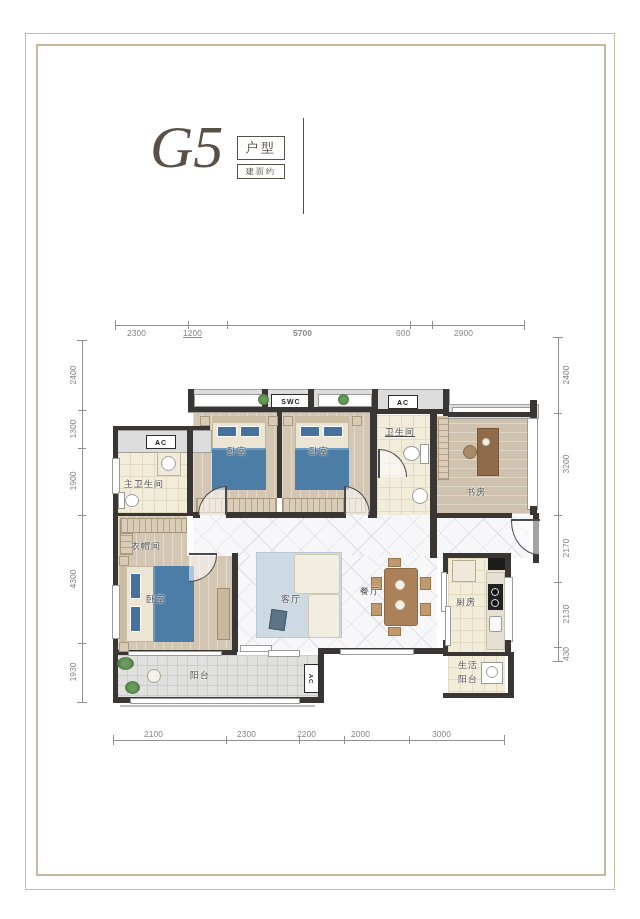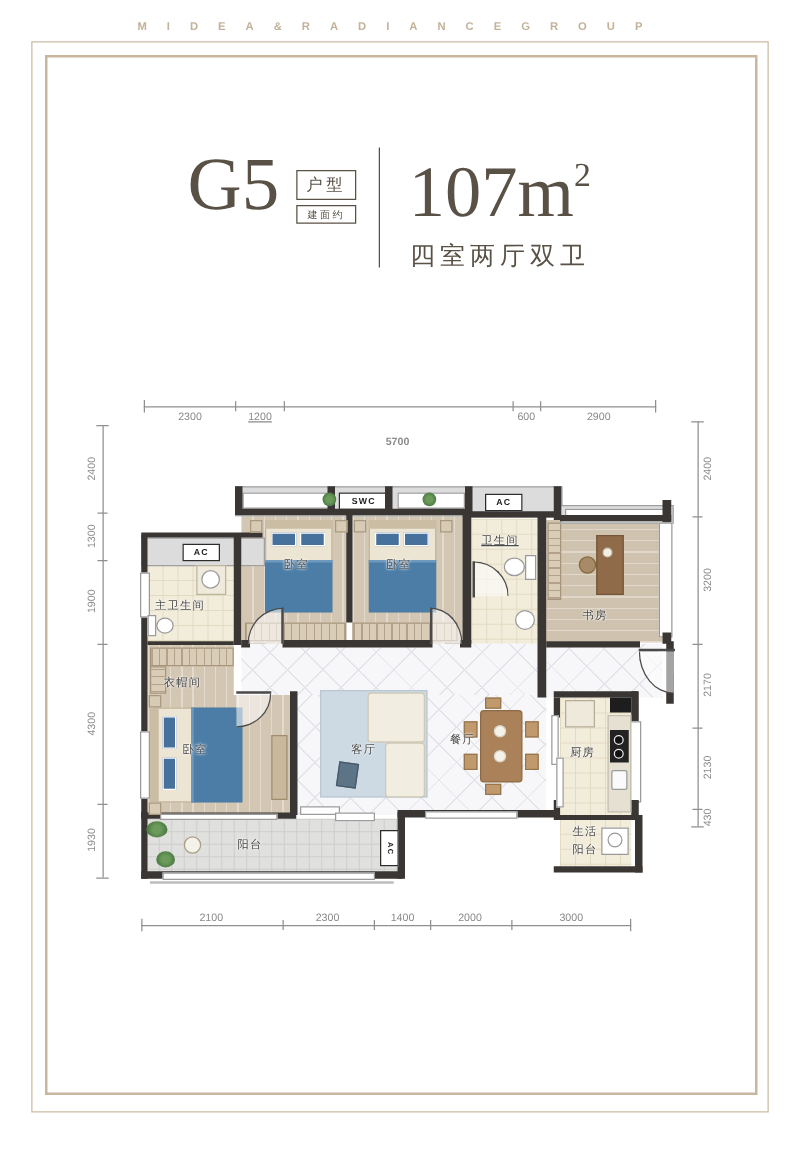--- a/index.html
+++ b/index.html
@@ -9,21 +9,21 @@
   
   .frame-outer{position:absolute;left:25px;top:33px;width:588px;height:855px;border:1px solid #cdbba3;}
   .frame-inner{position:absolute;left:36px;top:44px;width:566px;height:828px;border:2px solid #c9b69e;}
   .brand{position:absolute;left:0;top:16px;width:640px;text-align:center;font-size:9px;
          letter-spacing:16px;color:#c3b29a;font-weight:bold;}
   
   .t-serif{font-family:"Liberation Serif",serif;color:#5a5146;}
   .tagbox{position:absolute;border:1px solid #5a5146;color:#5a5146;text-align:center;}
   
   .dim{position:absolute;background:#909090;}
-  .dimlab{position:absolute;font-size:8.5px;color:#8a8a8a;width:50px;text-align:center;}
+  .dimlab{position:absolute;font-size:8.5px;color:#8a8a8a;width:50px;text-align:left;}
   .dimlab-v{position:absolute;font-size:8.5px;color:#8a8a8a;width:40px;height:10px;line-height:10px;
             text-align:center;transform:rotate(-90deg);}
   
   .wall{position:absolute;background:#3a3633;}
   .ledge{position:absolute;background:#dcdcdc;border:1px solid #a0a0a0;}
   .winband{position:absolute;background:#fff;border:1px solid #9b9b9b;}
   .badge{position:absolute;background:#fff;border:1px solid #2c2c2c;color:#1d1d1d;
          font-size:7px;font-weight:bold;letter-spacing:1px;display:flex;align-items:center;justify-content:center;}
   .wood-v{position:absolute;background:#d3c6b3;background-image:repeating-linear-gradient(90deg,rgba(255,255,255,.35) 0 1px,transparent 1px 9px);}
   .wood-h{position:absolute;background:#cfc2ae;background-image:repeating-linear-gradient(0deg,rgba(255,255,255,.35) 0 1px,transparent 1px 9px);}
@@ -35,57 +35,52 @@
   .rlabel{position:absolute;font-size:9px;color:#4a4a4a;letter-spacing:1px;white-space:nowrap;
           text-shadow:0 0 2px #fff,0 0 2px #fff;}
   .furn{position:absolute;box-sizing:border-box;}
   .arc{position:absolute;box-sizing:border-box;background:rgba(255,255,255,.55);}
 </style>
 </head>
 <body>
 
 <div class="page">
 
-  <div class="brand">MIDEA&amp;RADIANCEGROUP</div>
 
   <div class="frame-outer"></div>
   <div class="frame-inner"></div>
 
-  <div class="abs t-serif" style="left:150px;top:116px;font-size:60px;line-height:62px;">G5</div>
+  <div class="abs t-serif" style="left:150px;top:116px;font-size:60px;line-height:62px;font-style:italic;">G5</div>
   <div class="tagbox" style="left:237px;top:136px;width:46px;height:22px;line-height:22px;font-size:13px;letter-spacing:3px;">户型</div>
   <div class="tagbox" style="left:237px;top:164px;width:46px;height:13px;line-height:13px;font-size:8px;letter-spacing:2px;">建面约</div>
   <div class="abs" style="left:303px;top:118px;width:1px;height:96px;background:#5a5146;"></div>
-  <div class="abs t-serif" style="left:327px;top:110px;font-size:58px;line-height:60px;">
-    <span>107m</span><span style="font-size:27px;vertical-align:24px;">2</span>
-  </div>
-  <div class="abs" style="left:328px;top:191px;font-size:20px;letter-spacing:4px;color:#5a5146;">四室两厅双卫</div>
 
   <div class="dim" style="left:115px;top:325px;width:410px;height:1px;"></div>
   <div class="dim" style="left:115px;top:320px;width:1px;height:10px;"></div>
   <div class="dim" style="left:188px;top:321px;width:1px;height:8px;"></div>
   <div class="dim" style="left:227px;top:321px;width:1px;height:8px;"></div>
   <div class="dim" style="left:410px;top:321px;width:1px;height:8px;"></div>
   <div class="dim" style="left:432px;top:321px;width:1px;height:8px;"></div>
   <div class="dim" style="left:524px;top:320px;width:1px;height:10px;"></div>
   <div class="dimlab" style="left:127px;top:328px;">2300</div>
   <div class="dimlab" style="left:183px;top:328px;text-decoration:underline;">1200</div>
-  <div class="dimlab" style="left:293px;top:348px;font-weight:bold;">5700</div>
+  <div class="dimlab" style="left:293px;top:328px;font-weight:bold;">5700</div>
   <div class="dimlab" style="left:396px;top:328px;">600</div>
   <div class="dimlab" style="left:454px;top:328px;">2900</div>
 
   <div class="dim" style="left:113px;top:740px;width:392px;height:1px;"></div>
   <div class="dim" style="left:113px;top:735px;width:1px;height:10px;"></div>
   <div class="dim" style="left:226px;top:736px;width:1px;height:8px;"></div>
   <div class="dim" style="left:299px;top:736px;width:1px;height:8px;"></div>
   <div class="dim" style="left:344px;top:736px;width:1px;height:8px;"></div>
   <div class="dim" style="left:409px;top:736px;width:1px;height:8px;"></div>
   <div class="dim" style="left:504px;top:735px;width:1px;height:10px;"></div>
   <div class="dimlab" style="left:144px;top:729px;">2100</div>
   <div class="dimlab" style="left:237px;top:729px;">2300</div>
-  <div class="dimlab" style="left:297px;top:729px;">1400</div>
+  <div class="dimlab" style="left:297px;top:729px;">2200</div>
   <div class="dimlab" style="left:351px;top:729px;">2000</div>
   <div class="dimlab" style="left:432px;top:729px;">3000</div>
 
   <div class="dim" style="left:82px;top:340px;width:1px;height:362px;"></div>
   <div class="dim" style="left:77px;top:340px;width:10px;height:1px;"></div>
   <div class="dim" style="left:78px;top:410px;width:8px;height:1px;"></div>
   <div class="dim" style="left:78px;top:448px;width:8px;height:1px;"></div>
   <div class="dim" style="left:78px;top:515px;width:8px;height:1px;"></div>
   <div class="dim" style="left:78px;top:643px;width:8px;height:1px;"></div>
   <div class="dim" style="left:77px;top:702px;width:10px;height:1px;"></div>

